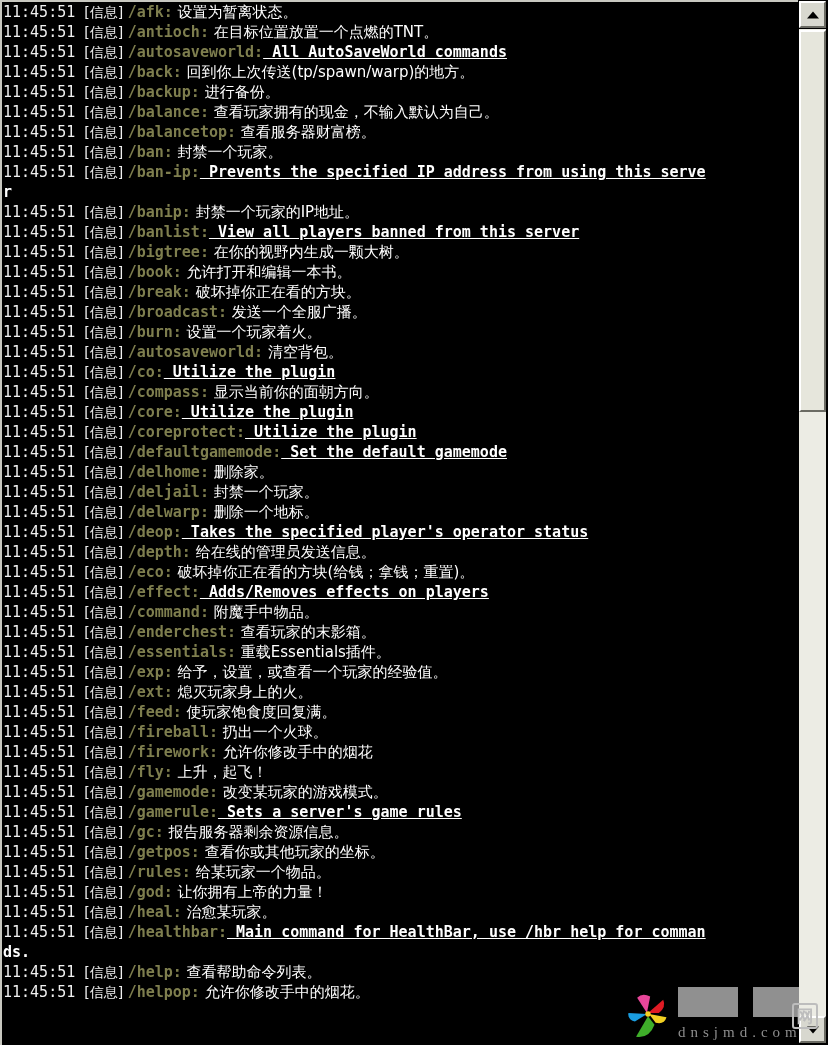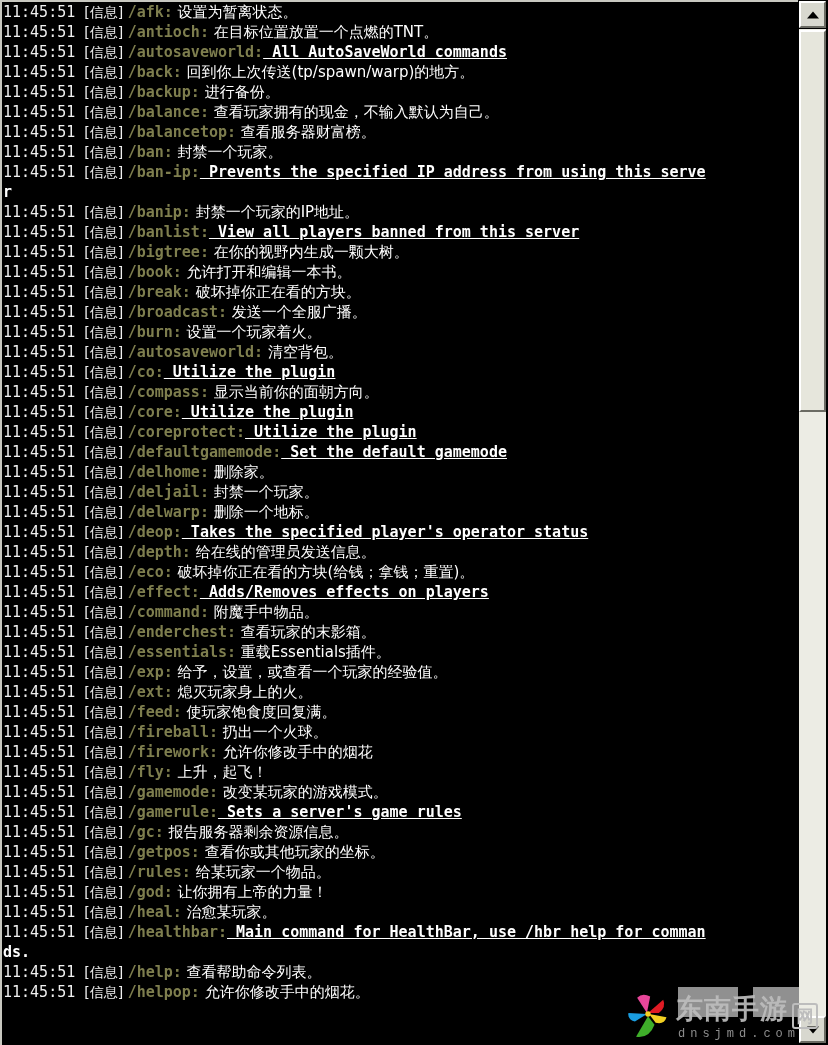--- a/index.html
+++ b/index.html
@@ -131,22 +131,22 @@
     position:absolute; left:56px; bottom:16px;
     font-family:"DejaVu Sans","Liberation Sans",sans-serif;
     font-size:27px; font-weight:bold;
     color:#bdbdbd;
     letter-spacing:1px;
     opacity:.92;
     white-space:nowrap;
   }
   #wm-sub{
     position:absolute; left:58px; bottom:2px;
-    font-family:Liberation Mono, monospace;
-    font-size:12px;
+    font-family:Liberation Serif, serif;
+    font-size:15px;
     color:#8e8e8e;
     letter-spacing:5px;
     white-space:nowrap;
   }
   #wm-box{
     position:absolute; right:2px; bottom:14px;
     width:26px;height:26px;
     border:2px solid #bdbdbd;
     border-radius:3px;
     color:#bdbdbd;
@@ -232,18 +232,17 @@
     <div class="wm-strip" style="left:58px; bottom:26px; width:60px; height:30px;"></div>
     <div class="wm-strip" style="left:133px; bottom:26px; width:46px; height:30px;"></div>
     <svg id="wm-logo" viewBox="0 0 100 92">
       <path d="M48 44 L30 16 Q40 6 54 14 Z" fill="#e8469a"></path>
       <path d="M50 44 L78 20 Q84 34 70 44 Z" fill="#e01b24"></path>
       <path d="M48 46 L14 44 Q12 56 26 60 Z" fill="#1a9de0"></path>
       <path d="M52 46 L84 52 Q80 66 64 62 Z" fill="#f2d022"></path>
       <path d="M50 50 L28 88 Q52 92 62 66 Z" fill="#3fae2a"></path>
       <circle cx="50" cy="46" r="5" fill="#f2d022"></circle>
     </svg>
-    <div id="wm-text">东南手游</div>
     <div id="wm-box">网</div>
     <div id="wm-sub">dnsjmd.com</div>
   </div>
 
 </div>
 
 </body></html>

